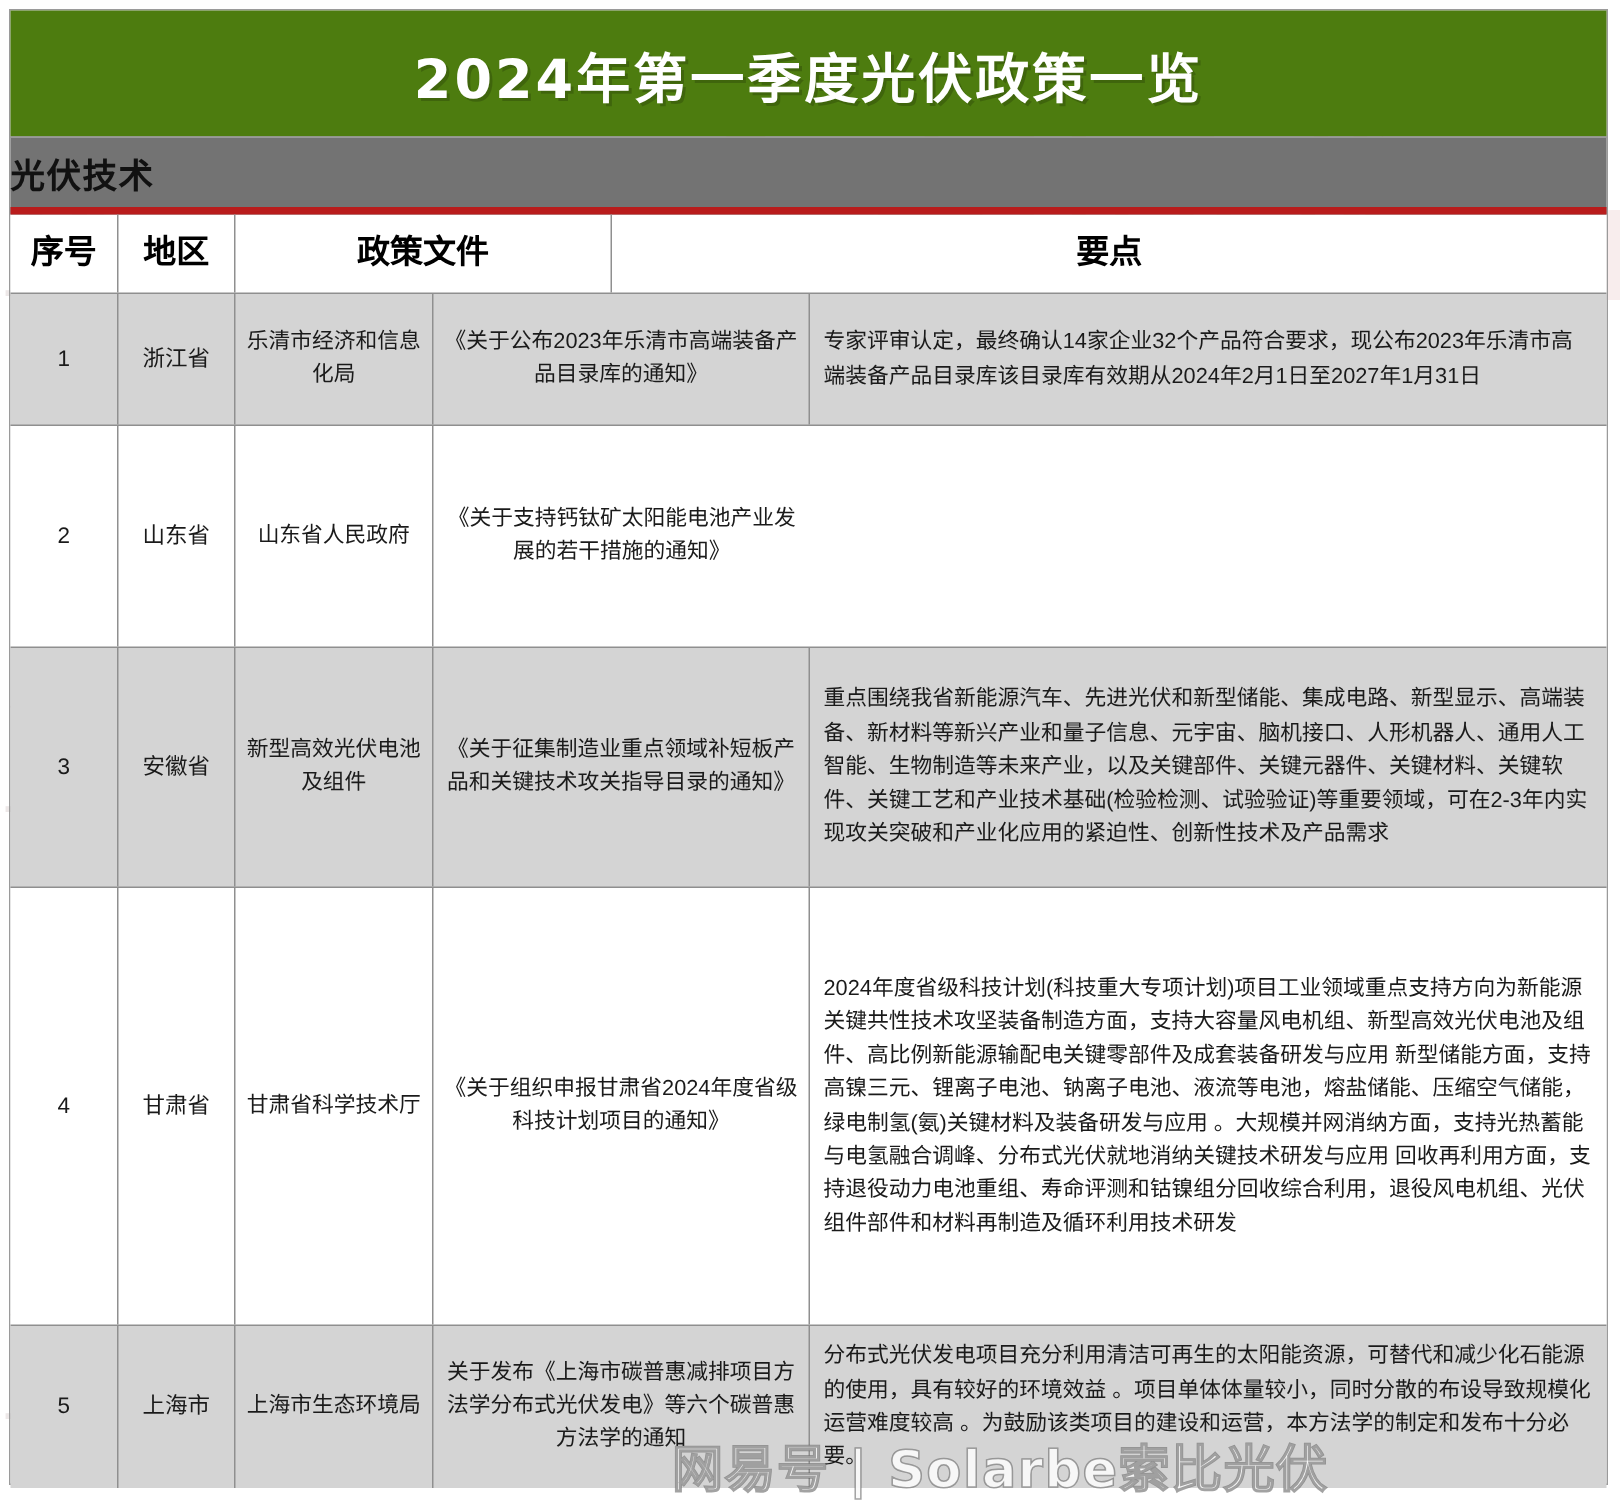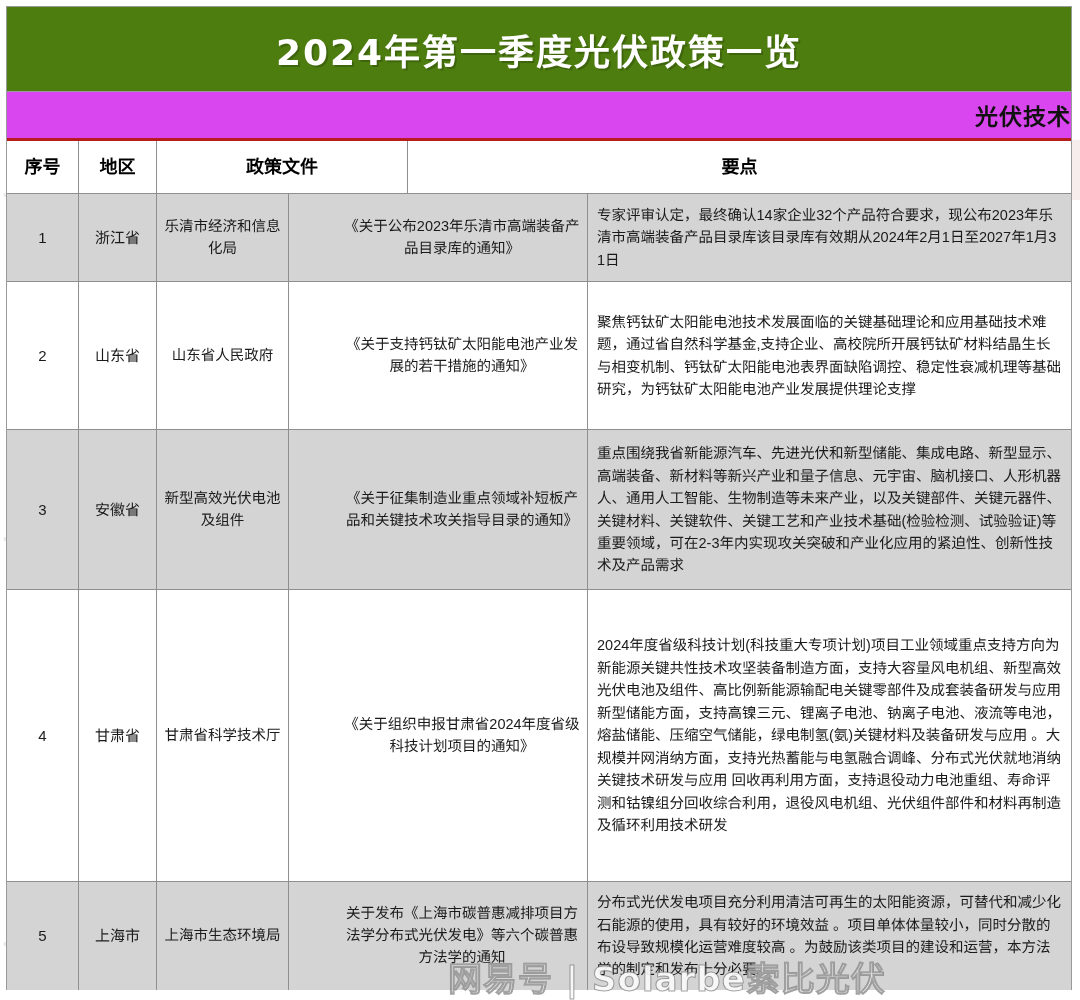--- a/index.html
+++ b/index.html
@@ -91,26 +91,26 @@
     font-weight: 700;
     letter-spacing: 2px;
     text-shadow: 2px 2px 0 rgba(0,0,0,.18);
     position: relative;
     z-index: 3;
     font-family: "DejaVu Sans", "Liberation Sans", sans-serif;
   }
 
   #section-banner {
     height: 46px;
-    background: #d946ef;
+    background: #737373;
     display: flex;
     align-items: center;
-    justify-content: flex-end;
+    justify-content: flex-start;
     border-top: 1px solid #9a9a9a;
-    border-bottom: 3px solid #b91c1c;
+    border-bottom: 5px solid #b91c1c;
     position: relative;
     flex: 0 0 auto;
   }
   #section-banner .section-text {
     color: #111111;
     font-size: 23px;
     font-weight: 700;
     letter-spacing: 1px;
     position: relative;
     z-index: 3;
@@ -155,39 +155,39 @@
   .c-doc  { width: 251px; flex: 0 0 251px; }
   .c-key  { flex: 1 1 auto; }
 
   
   #head-row {
     height: 53px;
     background: #ffffff;
     border-bottom: 1px solid #8f8f8f;
   }
   #head-row .cell {
-    font-size: 18px;
+    font-size: 22px;
     font-weight: 700;
     color: #000000;
     font-family: "DejaVu Sans", "Liberation Sans", sans-serif;
   }
 
   
   .row.shaded  { background: #d4d4d4; }
   .row.plain   { background: #ffffff; }
 
   .cell.key {
     justify-content: flex-start;
     text-align: left;
     align-items: center;
     padding: 0 9px;
     line-height: 1.55;
     font-size: 14.5px;
   }
-  .cell.doc  { font-size: 14.5px; line-height: 1.5; margin-left: 48px; }
+  .cell.doc  { font-size: 14.5px; line-height: 1.5; }
   .cell.dep  { font-size: 14.5px; line-height: 1.5; }
   .cell.reg  { font-size: 15px; }
   .cell.no   { font-size: 15px; }
 
   .row-1 { height: 88px; }
   .row-2 { height: 148px; }
   .row-3 { height: 160px; }
   .row-4 { height: 292px; }
   .row-5 { height: 108px; }
 
@@ -263,21 +263,20 @@
       <div class="cell c-dep dep">乐清市经济和信息化局</div>
       <div class="cell c-doc doc">《关于公布2023年乐清市高端装备产品目录库的通知》</div>
       <div class="cell c-key key">专家评审认定，最终确认14家企业32个产品符合要求，现公布2023年乐清市高端装备产品目录库该目录库有效期从2024年2月1日至2027年1月31日</div>
     </div>
 
     <div class="row row-2 plain">
       <div class="cell c-no no">2</div>
       <div class="cell c-reg reg">山东省</div>
       <div class="cell c-dep dep">山东省人民政府</div>
       <div class="cell c-doc doc">《关于支持钙钛矿太阳能电池产业发展的若干措施的通知》</div>
-      <div class="cell c-key key">聚焦钙钛矿太阳能电池技术发展面临的关键基础理论和应用基础技术难题，通过省自然科学基金,支持企业、高校院所开展钙钛矿材料结晶生长与相变机制、钙钛矿太阳能电池表界面缺陷调控、稳定性衰减机理等基础研究，为钙钛矿太阳能电池产业发展提供理论支撑</div>
     </div>
 
     <div class="row row-3 shaded">
       <div class="cell c-no no">3</div>
       <div class="cell c-reg reg">安徽省</div>
       <div class="cell c-dep dep">新型高效光伏电池及组件</div>
       <div class="cell c-doc doc">《关于征集制造业重点领域补短板产品和关键技术攻关指导目录的通知》</div>
       <div class="cell c-key key">重点围绕我省新能源汽车、先进光伏和新型储能、集成电路、新型显示、高端装备、新材料等新兴产业和量子信息、元宇宙、脑机接口、人形机器人、通用人工智能、生物制造等未来产业，以及关键部件、关键元器件、关键材料、关键软件、关键工艺和产业技术基础(检验检测、试验验证)等重要领域，可在2-3年内实现攻关突破和产业化应用的紧迫性、创新性技术及产品需求</div>
     </div>
 

